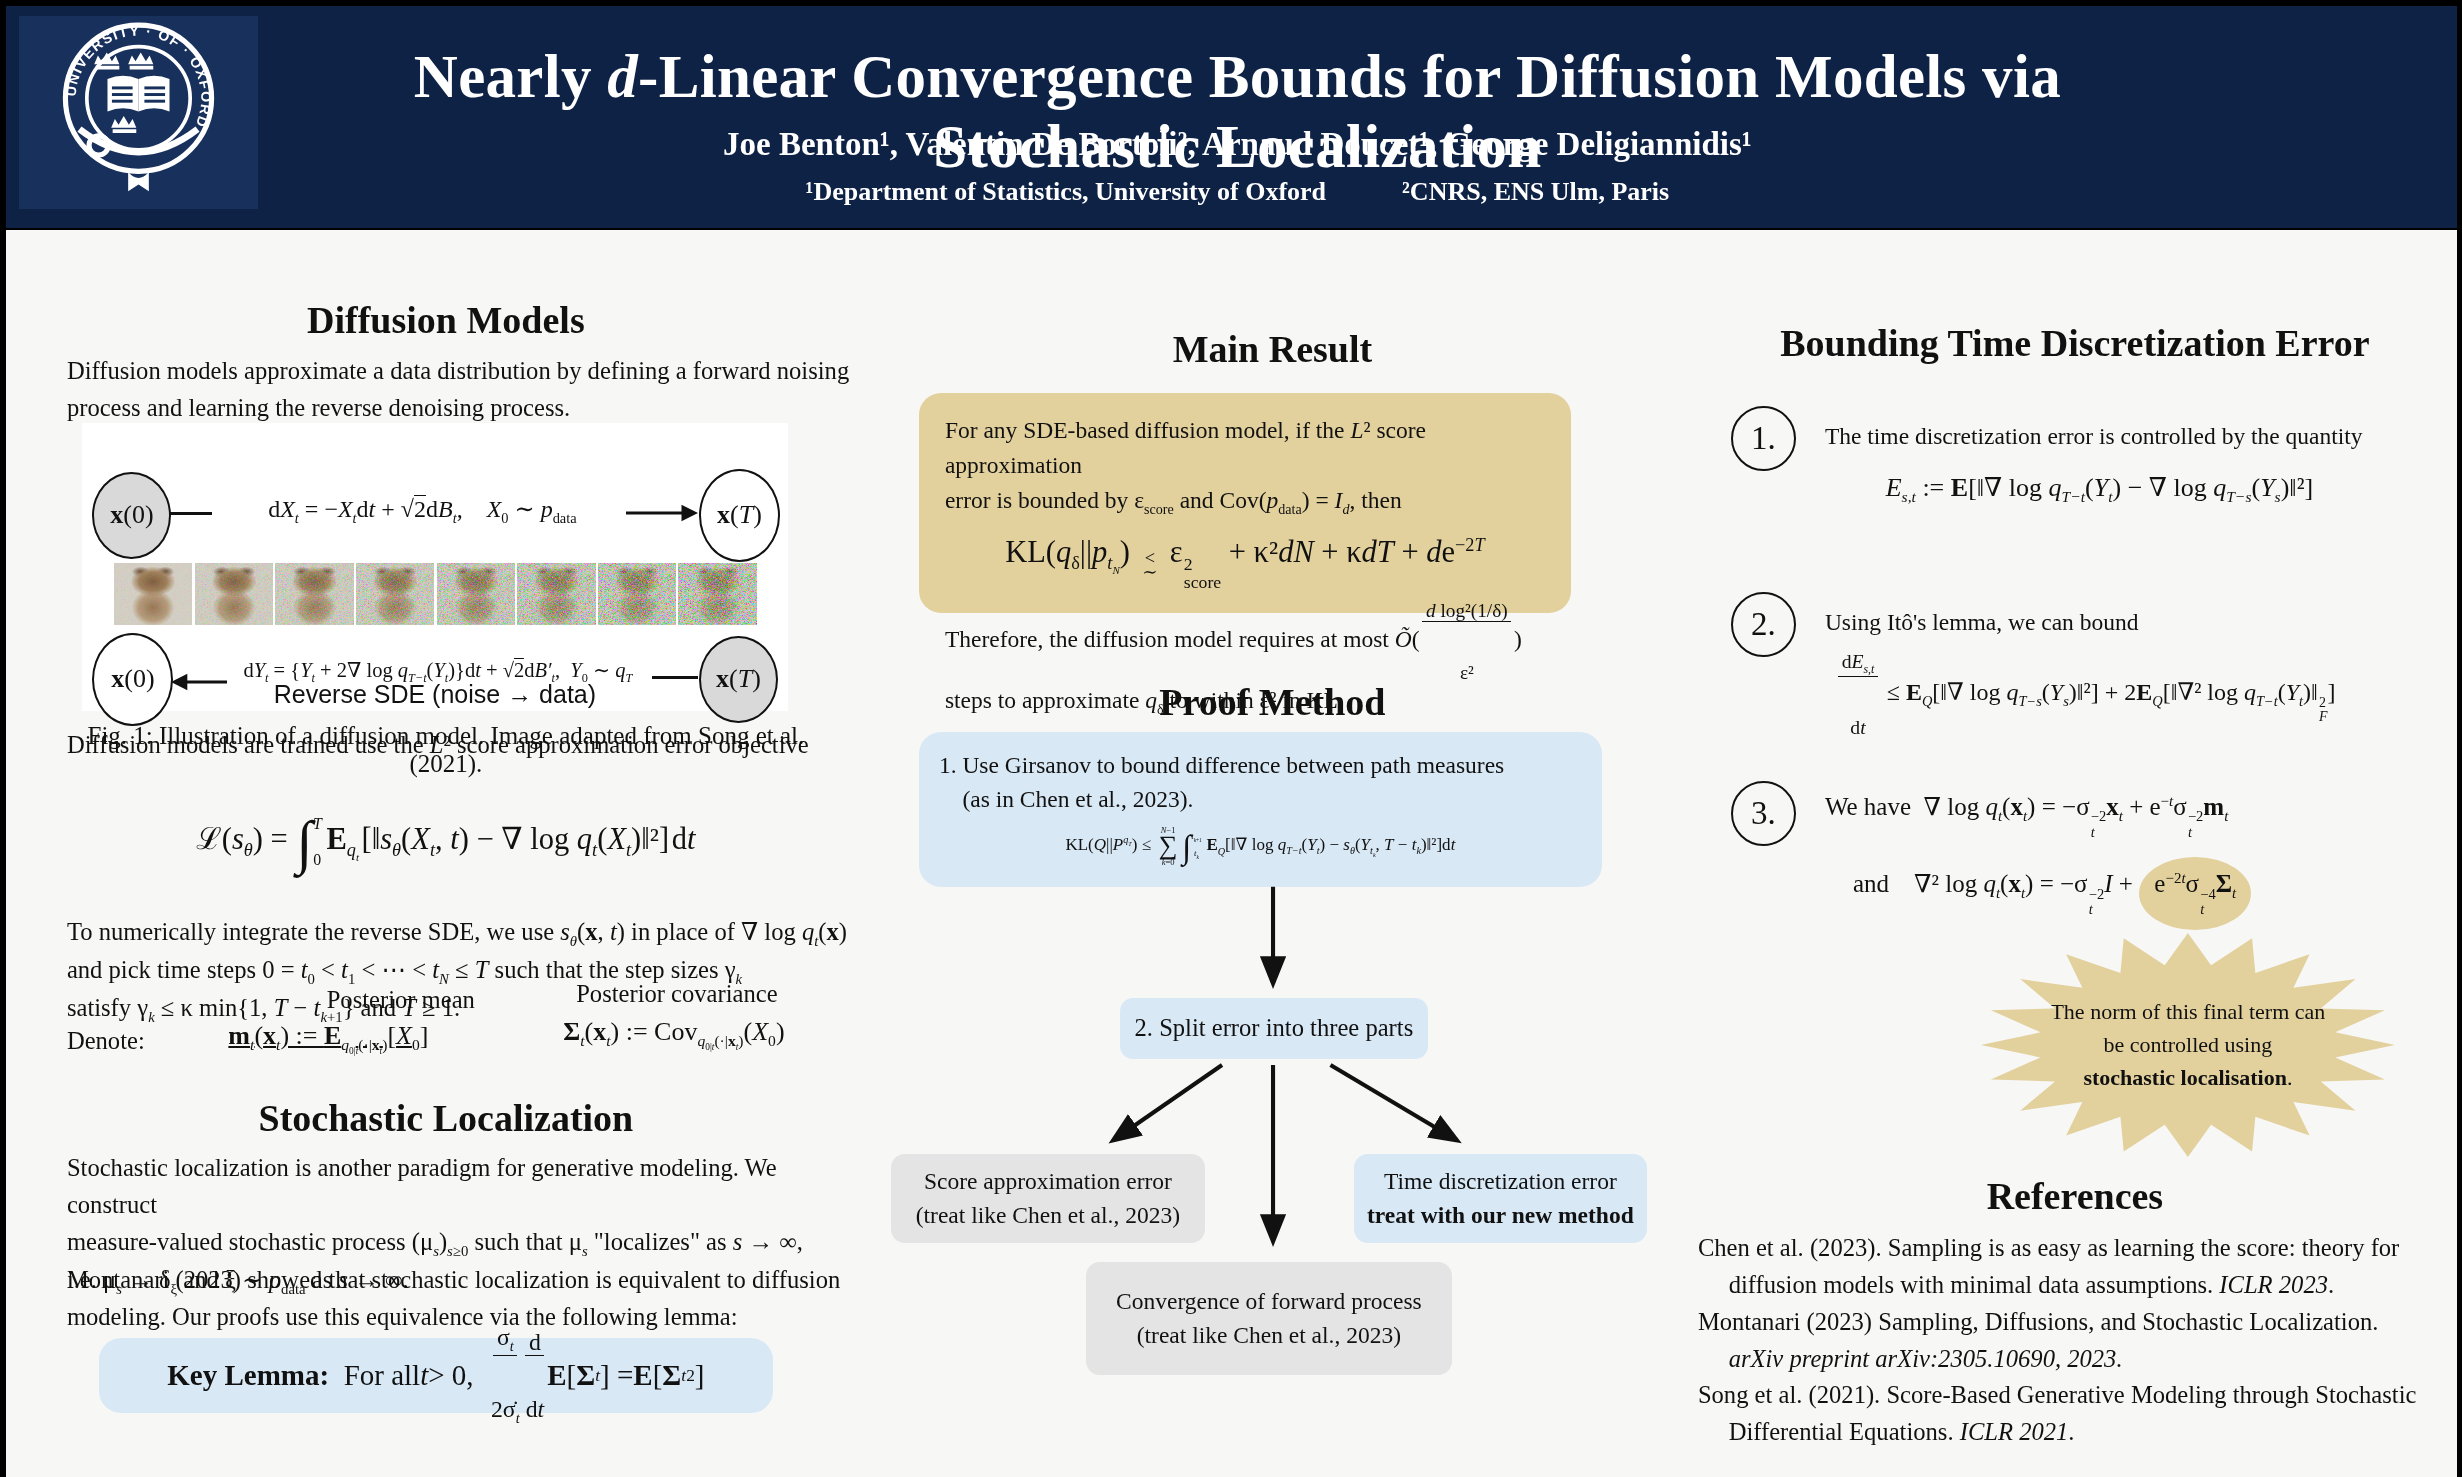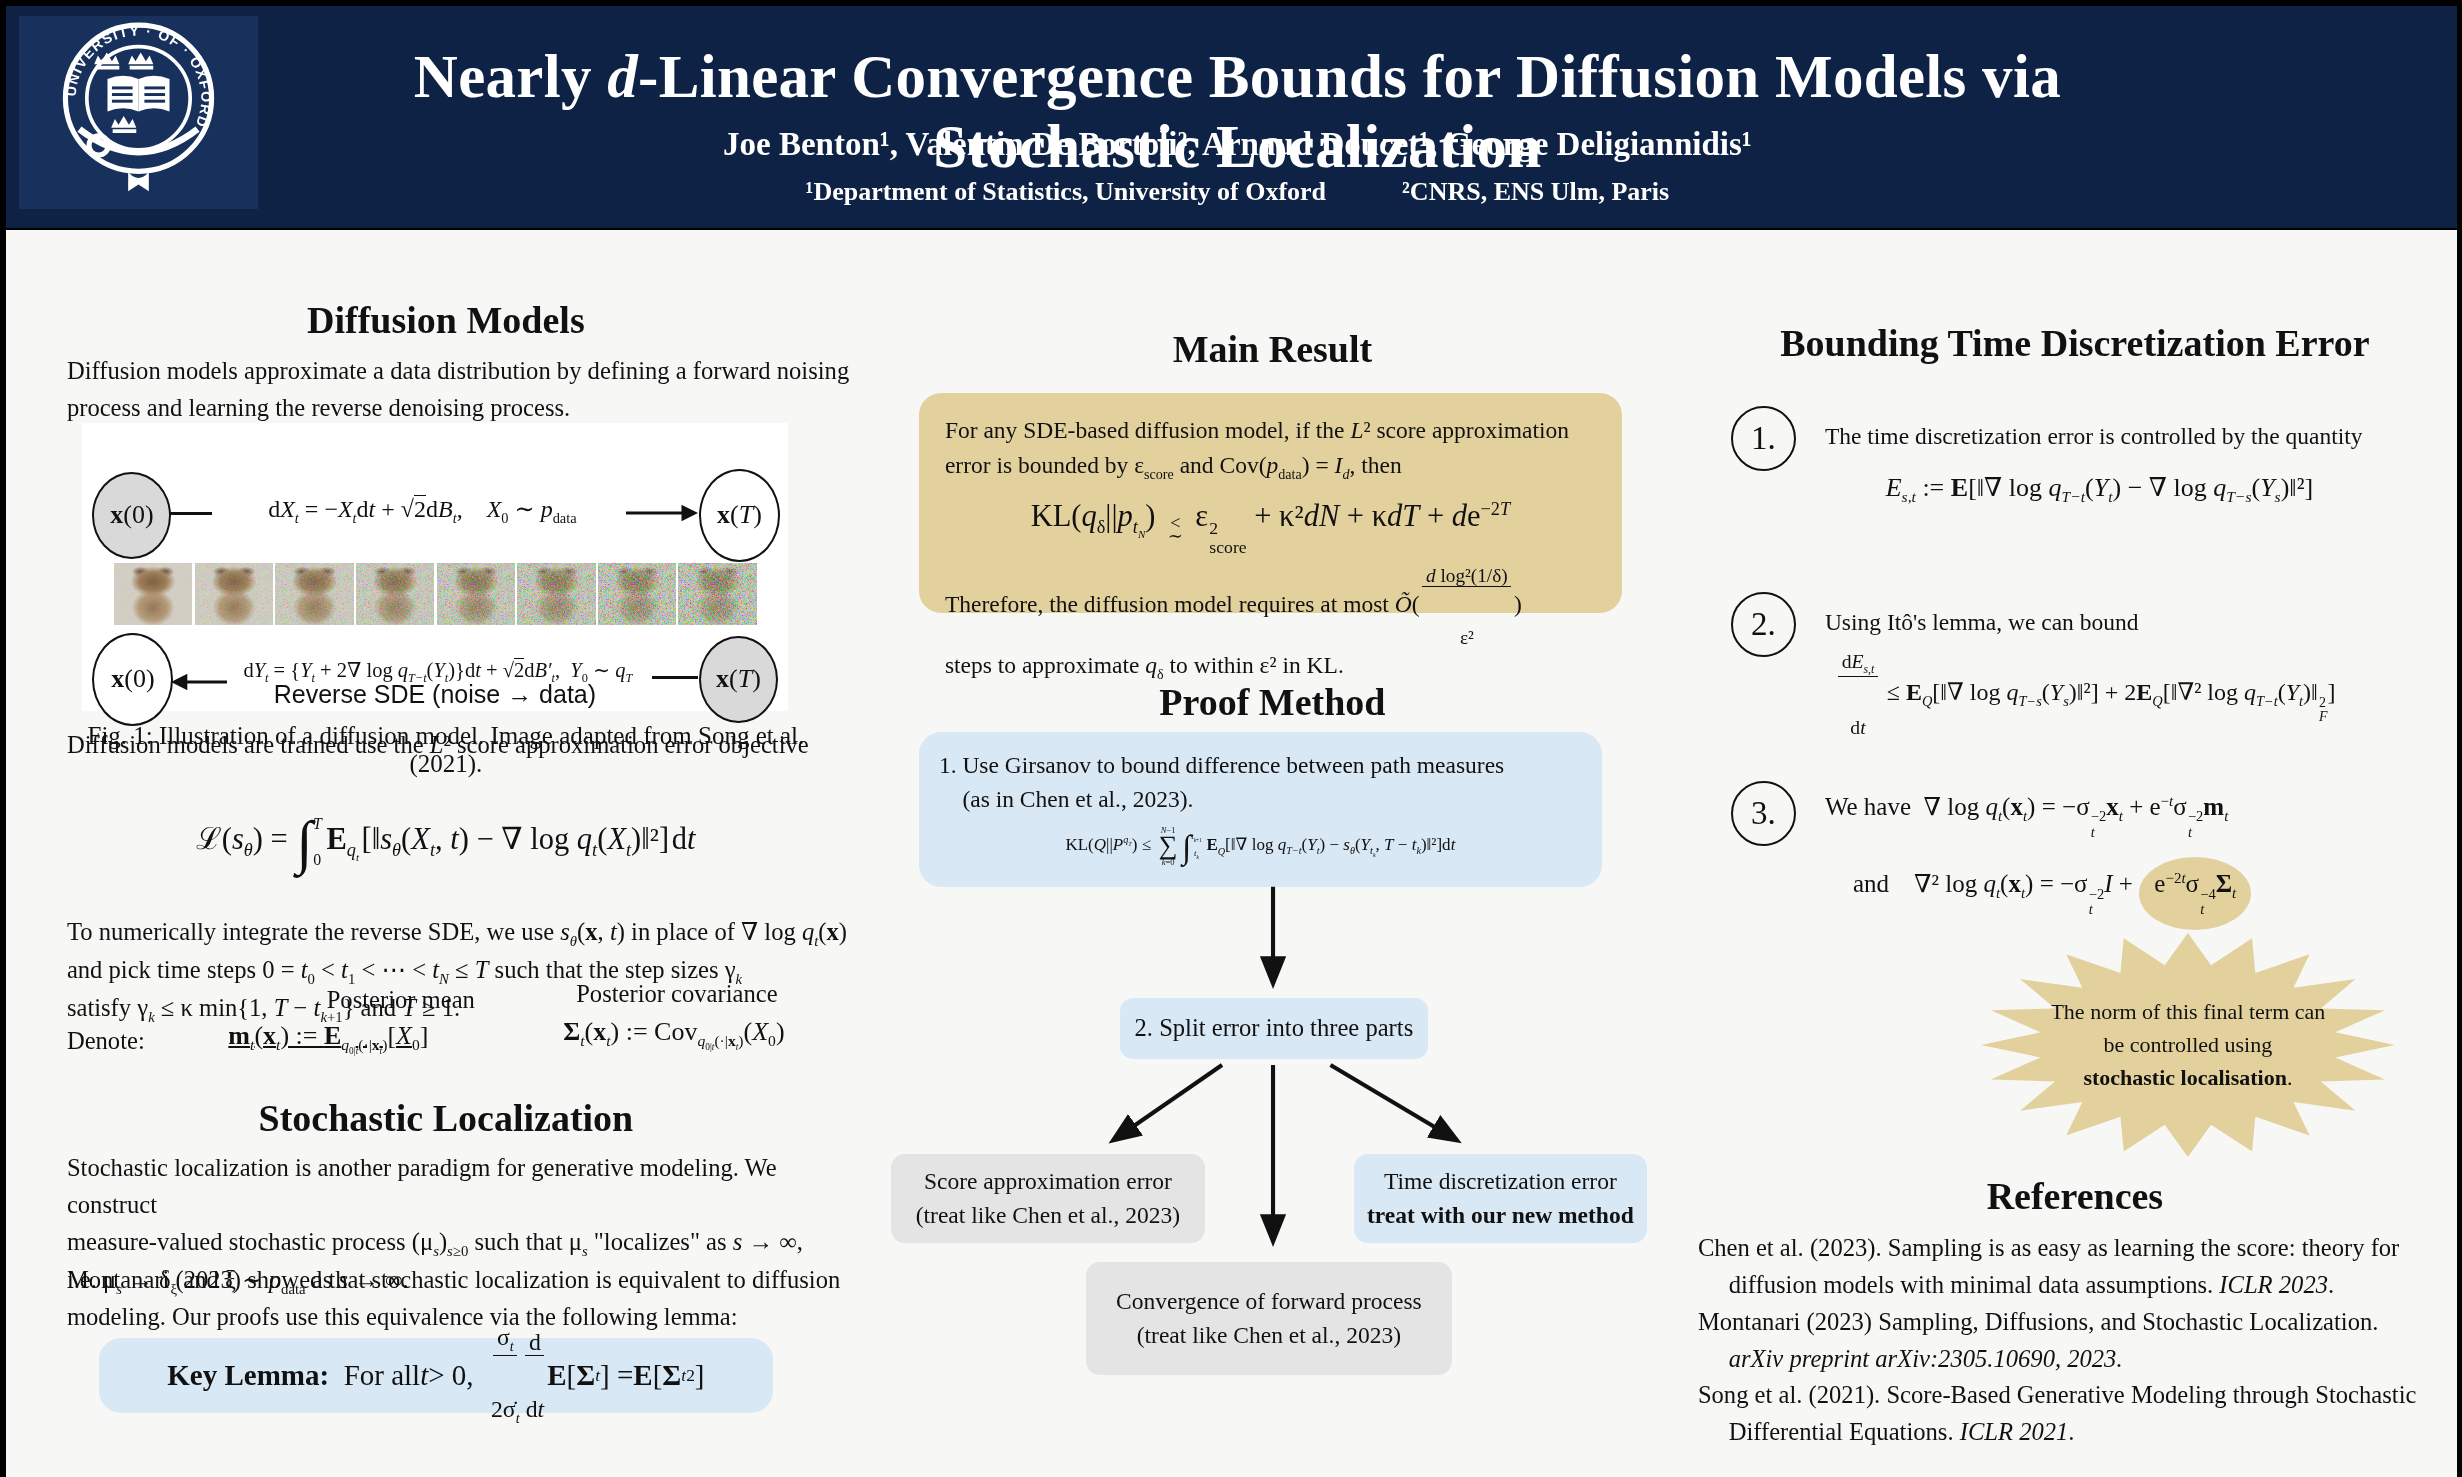--- a/index.html
+++ b/index.html
@@ -68,21 +68,21 @@
   #pmlab{left:176px;top:980px;width:293px;text-align:right;font-size:24.6px;}
   #pmf{left:164px;top:1015px;width:317px;text-align:center;font-size:26px;text-decoration:underline;}
   #pclab{left:498px;top:974px;width:346px;text-align:center;font-size:24.6px;}
   #pcf{left:492px;top:1011px;width:352px;text-align:center;font-size:26px;}
   #slh{left:59px;top:1090px;width:762px;}
   #slp1{left:61px;top:1144px;width:791px;}
   #slp2{left:61px;top:1256px;width:791px;}
   #keybox{left:93px;top:1332px;width:674px;height:75px;display:flex;align-items:center;justify-content:center;font-size:29px;}
   
   #mh{left:903px;top:321px;width:727px;}
-  #tanbox{left:913px;top:387px;width:703px;height:220px;padding:20px 26px;box-sizing:border-box;font-size:23.5px;line-height:1.5;}
+  #tanbox{left:913px;top:387px;width:652px;height:220px;padding:20px 26px;box-sizing:border-box;font-size:23.5px;line-height:1.5;}
   #tanformula{text-align:center;font-size:30.5px;margin:9.4px 0 8.2px 0;}
   #ph{left:903px;top:674px;width:727px;}
   #bluebox1{left:913px;top:726px;width:683px;height:155px;padding:16.4px 20px;box-sizing:border-box;font-size:23.5px;line-height:1.45;}
   #girsform{text-align:center;font-size:17px;margin-top:9.4px;}
   #flowarrows{left:879px;top:876px;}
   #splitbox{left:1114px;top:992px;width:308px;height:61px;border-radius:13px;display:flex;align-items:center;justify-content:center;font-size:24.6px;}
   .childbox{border-radius:14px;display:flex;flex-direction:column;align-items:center;justify-content:center;font-size:23.5px;line-height:1.45;text-align:center;}
   #scorebox{left:885px;top:1148px;width:314px;height:89px;}
   #timebox{left:1348px;top:1148px;width:293px;height:89px;}
   #convbox{left:1080px;top:1256px;width:366px;height:113px;}

